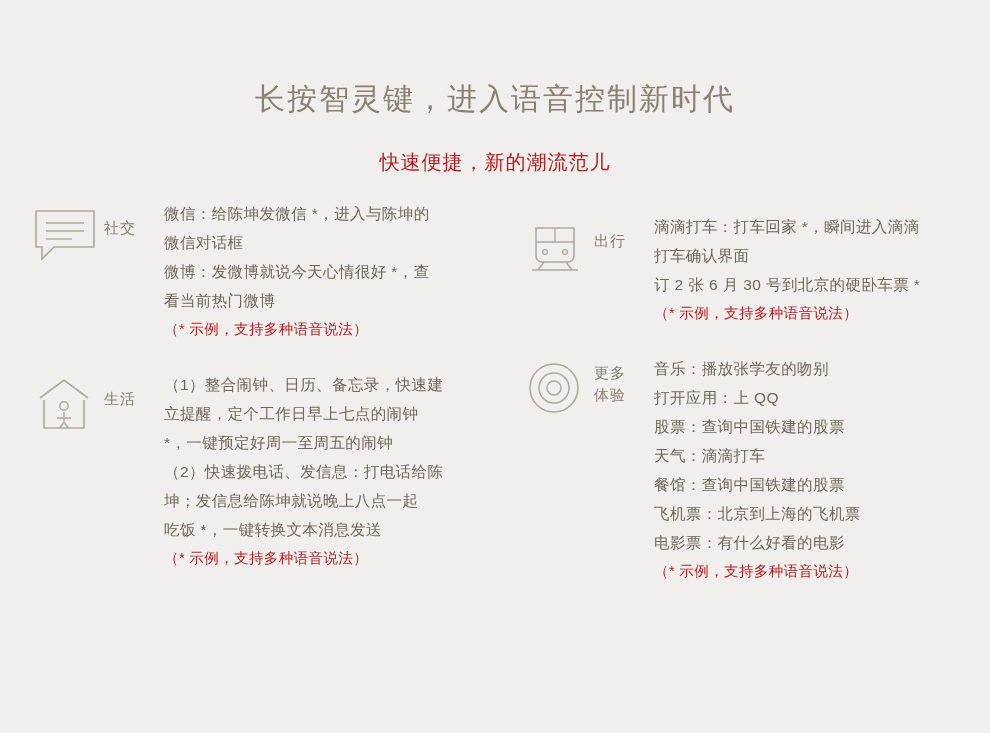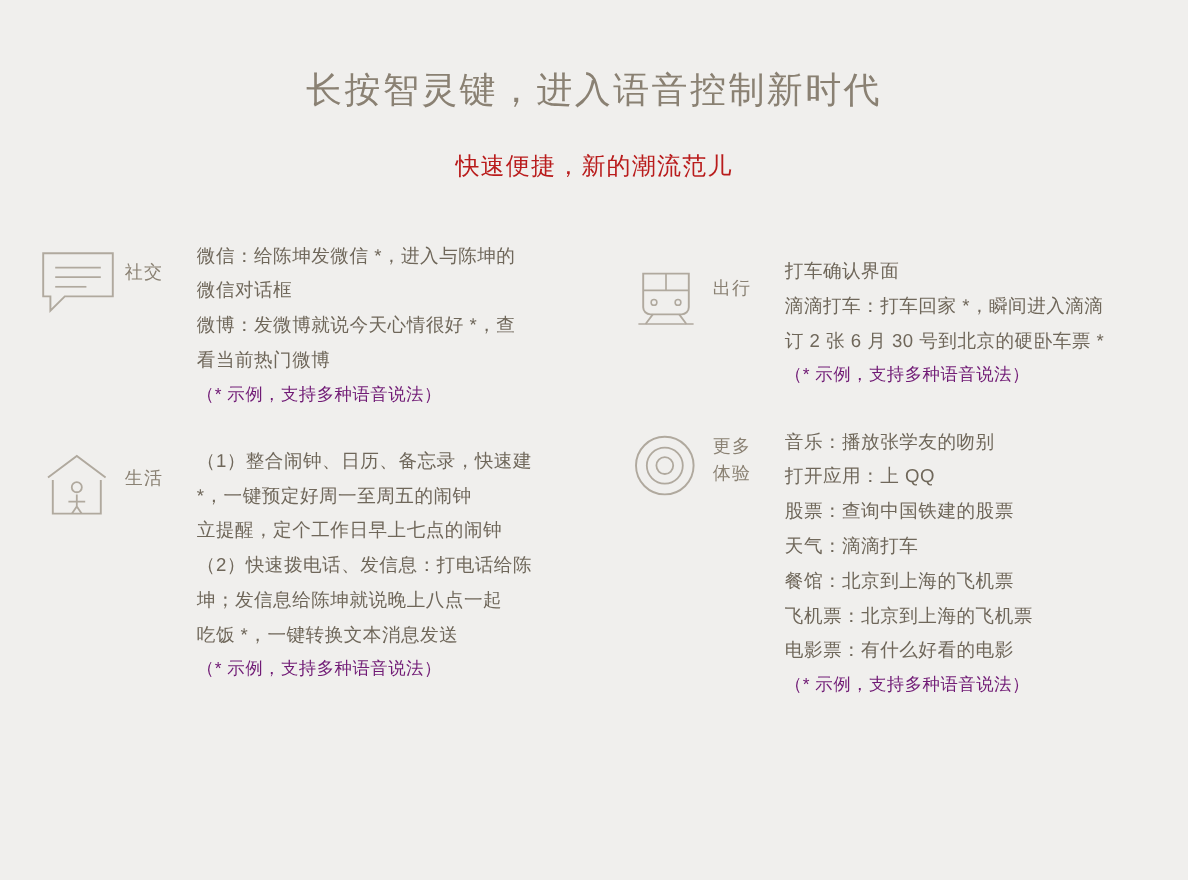--- a/index.html
+++ b/index.html
@@ -14,21 +14,21 @@
     color: #6b6355;
     overflow: hidden;
   }
   .page {
     position: relative;
     width: 990px;
     height: 733px;
   }
   .hero {
     text-align: center;
-    padding-top: 55px;
+    padding-top: 78px;
   }
   .hero-title {
     font-size: 30px;
     letter-spacing: 2px;
     color: #8a8173;
     font-weight: normal;
     margin: 0;
     line-height: 1.4;
   }
   .hero-sub {
@@ -87,21 +87,21 @@
     margin-left: 134px;
     font-size: 15.5px;
     line-height: 29px;
     color: #6f675a;
     letter-spacing: 0.4px;
   }
   .block-body p {
     margin: 0;
   }
   .note {
-    color: #701a75;
+    color: #b91c1c;
     font-size: 14.5px;
   }
   .list-line {
     white-space: nowrap;
   }
   svg { display: block; }
 </style>
 </head>
 <body>
 
@@ -140,22 +140,22 @@
           <svg width="70" height="62" viewBox="0 0 70 62">
             <path d="M10 24 L34 6 L58 24" fill="none" stroke="#b0a99e" stroke-width="1.6"></path>
             <path d="M14 26 V54 H54 V26" fill="none" stroke="#b0a99e" stroke-width="1.6"></path>
             <circle cx="34" cy="32" r="4.2" fill="none" stroke="#b0a99e" stroke-width="1.5"></circle>
             <path d="M34 38 V48 M27 44 L41 44 M30 54 L34 48 L38 54" fill="none" stroke="#b0a99e" stroke-width="1.5"></path>
           </svg>
         </div>
         <div class="block-cat">生活</div>
         <div class="block-body">
           <p class="list-line">（1）整合闹钟、日历、备忘录，快速建</p>
+          <p class="list-line">立提醒，定个工作日早上七点的闹钟</p>
           <p class="list-line">*，一键预定好周一至周五的闹钟</p>
-          <p class="list-line">立提醒，定个工作日早上七点的闹钟</p>
           <p class="list-line">（2）快速拨电话、发信息：打电话给陈</p>
           <p class="list-line">坤；发信息给陈坤就说晚上八点一起</p>
           <p class="list-line">吃饭 *，一键转换文本消息发送</p>
           <p class="note">（* 示例，支持多种语音说法）</p>
         </div>
       </div>
 
     </div>
 
     <div class="col-right">
@@ -167,22 +167,22 @@
             <line x1="16" y1="26" x2="54" y2="26" stroke="#b0a99e" stroke-width="1.4"></line>
             <line x1="35" y1="12" x2="35" y2="26" stroke="#b0a99e" stroke-width="1.4"></line>
             <circle cx="25" cy="36" r="2.4" fill="none" stroke="#b0a99e" stroke-width="1.3"></circle>
             <circle cx="45" cy="36" r="2.4" fill="none" stroke="#b0a99e" stroke-width="1.3"></circle>
             <path d="M24 46 L18 54 M46 46 L52 54" stroke="#b0a99e" stroke-width="1.5" fill="none"></path>
             <line x1="12" y1="54" x2="58" y2="54" stroke="#b0a99e" stroke-width="1.4"></line>
           </svg>
         </div>
         <div class="block-cat">出行</div>
         <div class="block-body">
+          <p class="list-line">滴滴打车：打车回家 *，瞬间进入滴滴</p>
           <p class="list-line">打车确认界面</p>
-          <p class="list-line">滴滴打车：打车回家 *，瞬间进入滴滴</p>
           <p class="list-line">订 2 张 6 月 30 号到北京的硬卧车票 *</p>
           <p class="note">（* 示例，支持多种语音说法）</p>
         </div>
       </div>
 
       <div class="block">
         <div class="block-icon">
           <svg width="70" height="62" viewBox="0 0 70 62">
             <circle cx="34" cy="30" r="24" fill="none" stroke="#b0a99e" stroke-width="1.6"></circle>
             <circle cx="34" cy="30" r="15" fill="none" stroke="#b0a99e" stroke-width="1.5"></circle>
@@ -191,21 +191,21 @@
         </div>
         <div class="block-cat two-line">
           <div>更多</div>
           <div>体验</div>
         </div>
         <div class="block-body">
           <p class="list-line">音乐：播放张学友的吻别</p>
           <p class="list-line">打开应用：上 QQ</p>
           <p class="list-line">股票：查询中国铁建的股票</p>
           <p class="list-line">天气：滴滴打车</p>
-          <p class="list-line">餐馆：北京到上海的飞机票</p>
+          <p class="list-line">餐馆：查询中国铁建的股票</p>
           <p class="list-line">飞机票：北京到上海的飞机票</p>
           <p class="list-line">电影票：有什么好看的电影</p>
           <p class="note">（* 示例，支持多种语音说法）</p>
         </div>
       </div>
 
     </div>
 
   </div>
 </div>

